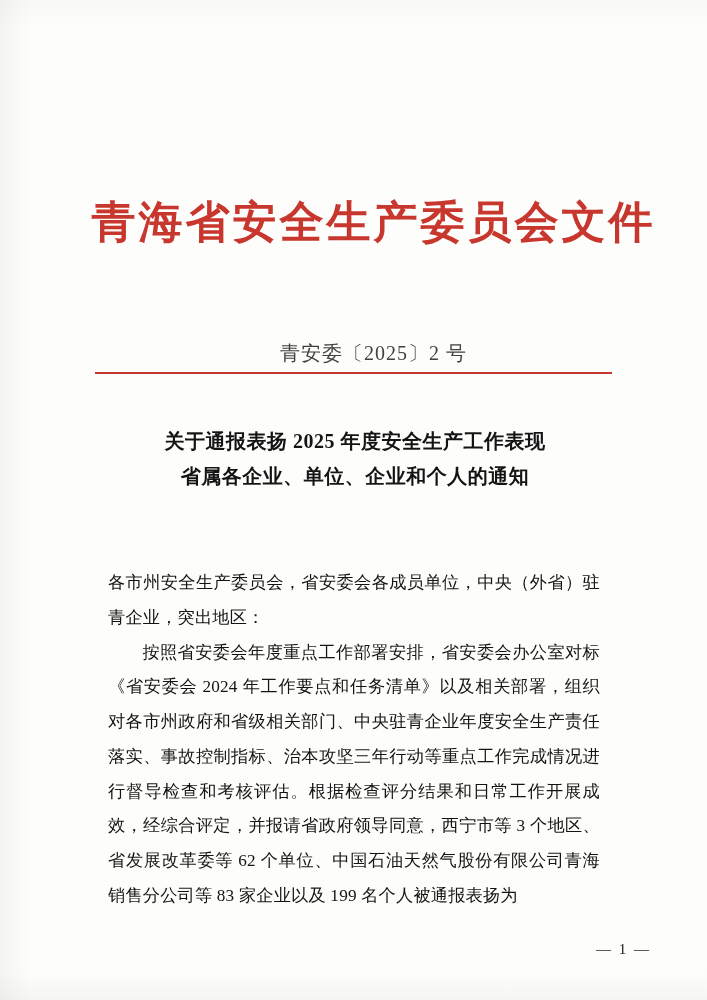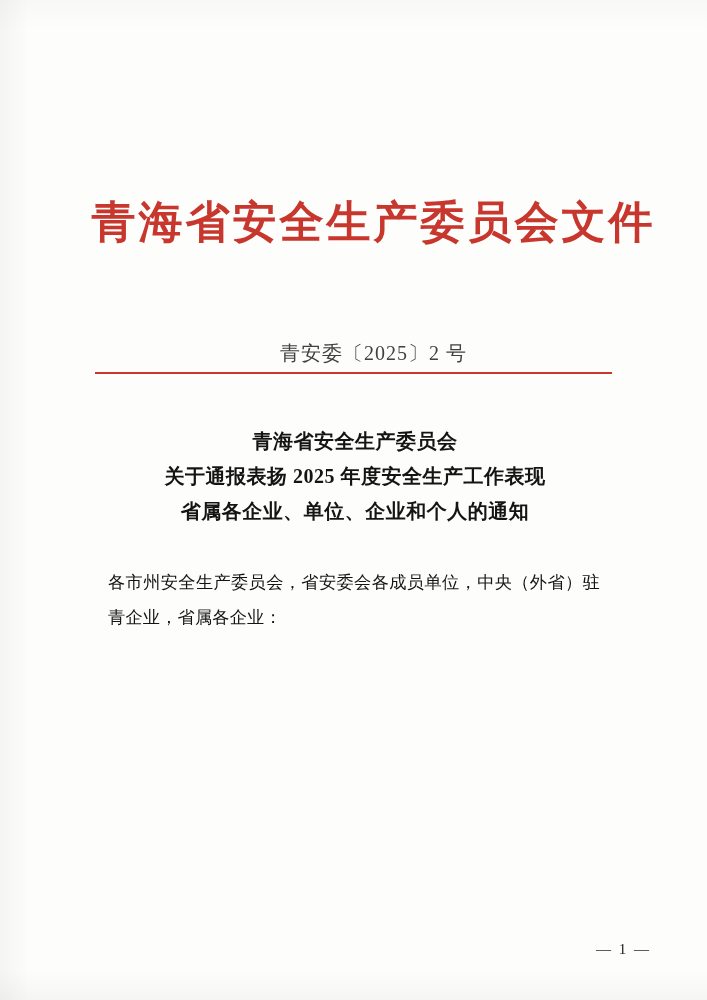--- a/index.html
+++ b/index.html
@@ -113,24 +113,24 @@
 
   <div class="doc-head">
     <div class="title">青海省安全生产委员会文件</div>
   </div>
 
   <div class="doc-number">青安委〔2025〕2 号</div>
 
   <div class="red-rule"></div>
 
   <div class="subject">
-    <div>青海省安全生产委员会</div>
     <div>关于通报表扬 2025 年度安全生产工作表现</div>
     <div>省属各企业、单位、企业和个人的通知</div>
   </div>
 
   <div class="body-text">
-    <p>各市州安全生产委员会，省安委会各成员单位，中央（外省）驻青企业，省属各企业：</p>
+    <p>各市州安全生产委员会，省安委会各成员单位，中央（外省）驻青企业，突出地区：</p>
+    <p class="indent">按照省安委会年度重点工作部署安排，省安委会办公室对标《省安委会 2024 年工作要点和任务清单》以及相关部署，组织对各市州政府和省级相关部门、中央驻青企业年度安全生产责任落实、事故控制指标、治本攻坚三年行动等重点工作完成情况进行督导检查和考核评估。根据检查评分结果和日常工作开展成效，经综合评定，并报请省政府领导同意，西宁市等 3 个地区、省发展改革委等 62 个单位、中国石油天然气股份有限公司青海销售分公司等 83 家企业以及 199 名个人被通报表扬为</p>
   </div>
 
   <div class="page-number">— 1 —</div>
 
 </div>
 
 </body></html>

